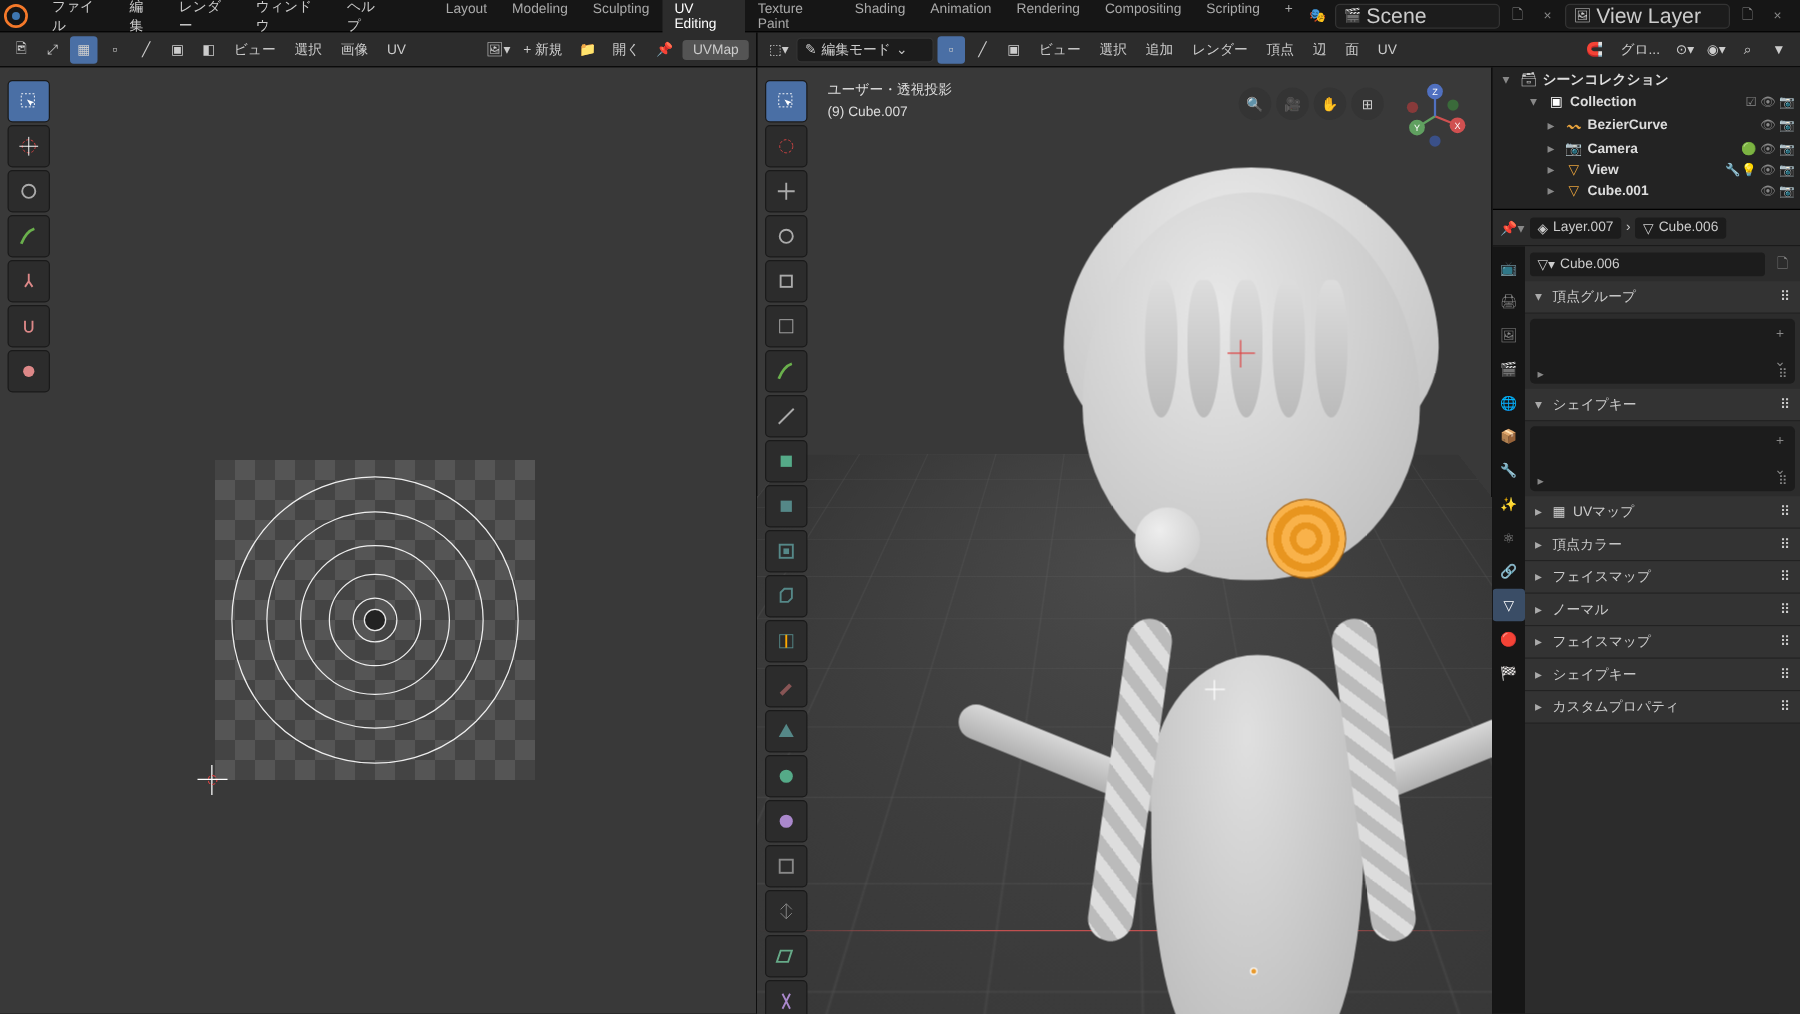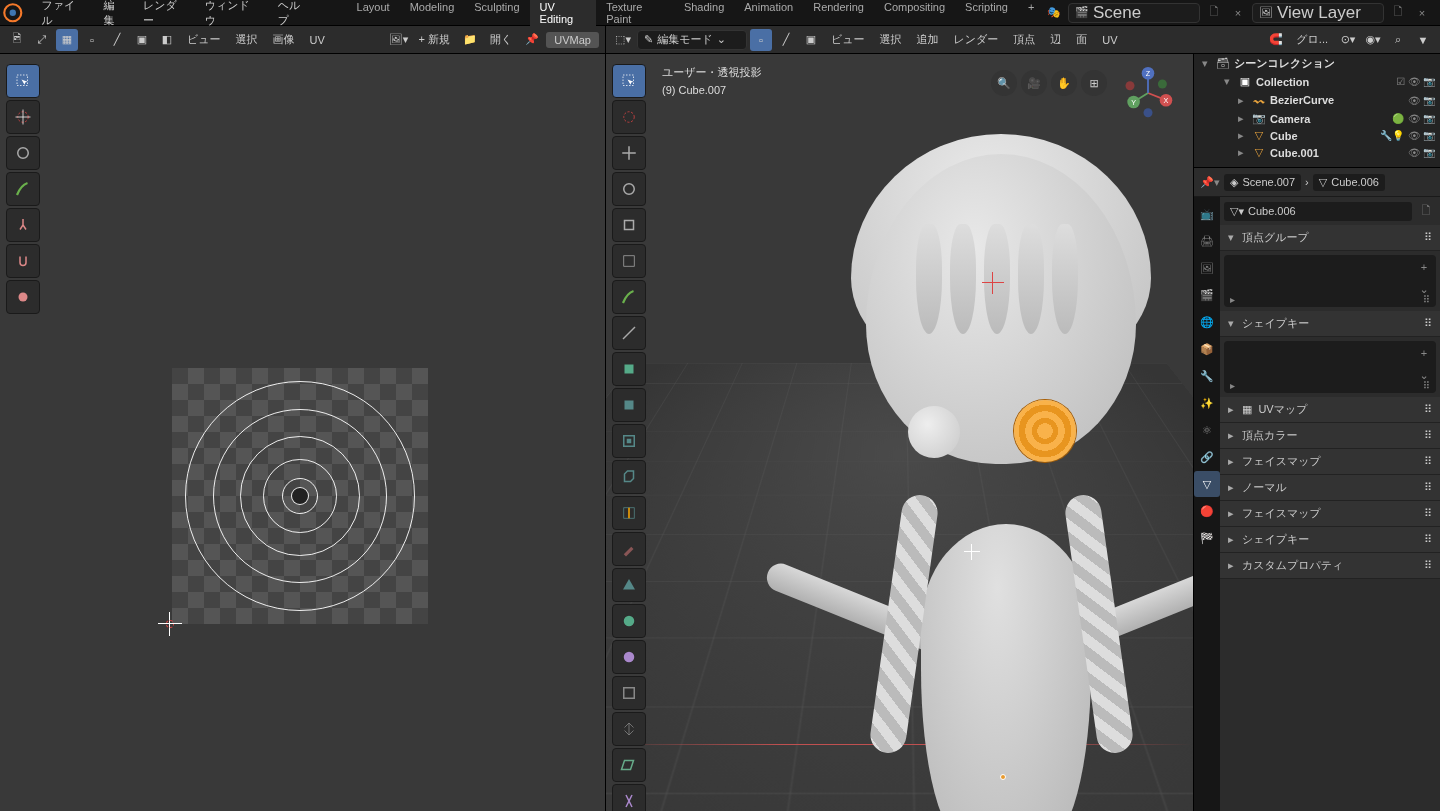--- a/index.html
+++ b/index.html
@@ -430,36 +430,36 @@
       </div>
       <div class="ol-row ind2">
         <span class="tri">▸</span>
         <span class="ic" style="color:#e8a33d">📷</span>
         <span class="nm">Camera</span>
         <span class="tog">🟢 👁 📷</span>
       </div>
       <div class="ol-row ind2">
         <span class="tri">▸</span>
         <span class="ic" style="color:#e8a33d">▽</span>
-        <span class="nm">Cube</span>
+        <span class="nm">View</span>
         <span class="tog">🔧💡 👁 📷</span>
       </div>
       <div class="ol-row ind2">
         <span class="tri">▸</span>
         <span class="ic" style="color:#e8a33d">▽</span>
         <span class="nm">Cube.001</span>
         <span class="tog">👁 📷</span>
       </div>
     </div>
 
     <div class="crumb">
       <span class="icon-btn">📌▾</span>
       <span class="f">
           <span>◈</span>
-          <span>Scene.007</span>
+          <span>Layer.007</span>
         </span>
       <span>›</span>
       <span class="f">
           <span>▽</span>
           <span>Cube.006</span>
         </span>
     </div>
 
     <div class="props">
       <div class="prop-tabs">

